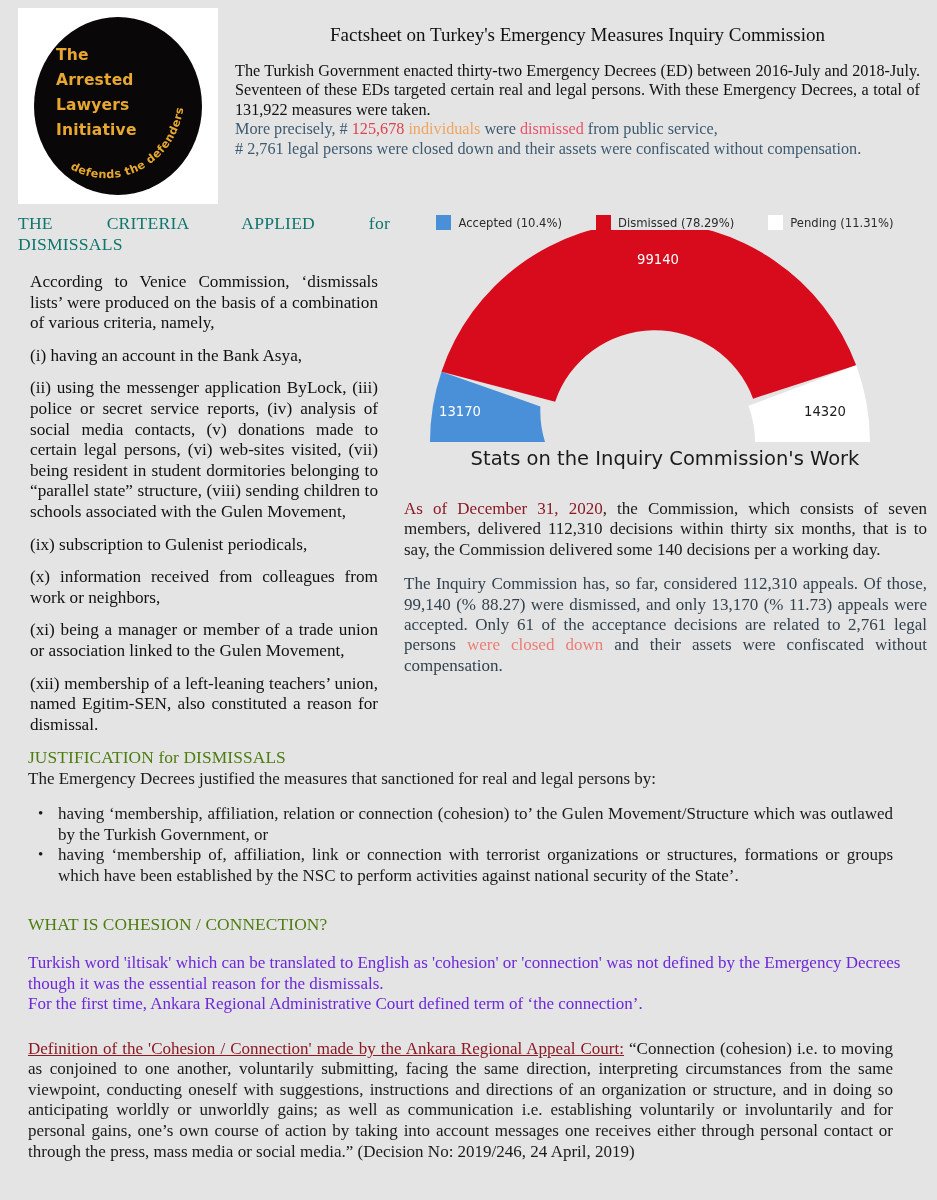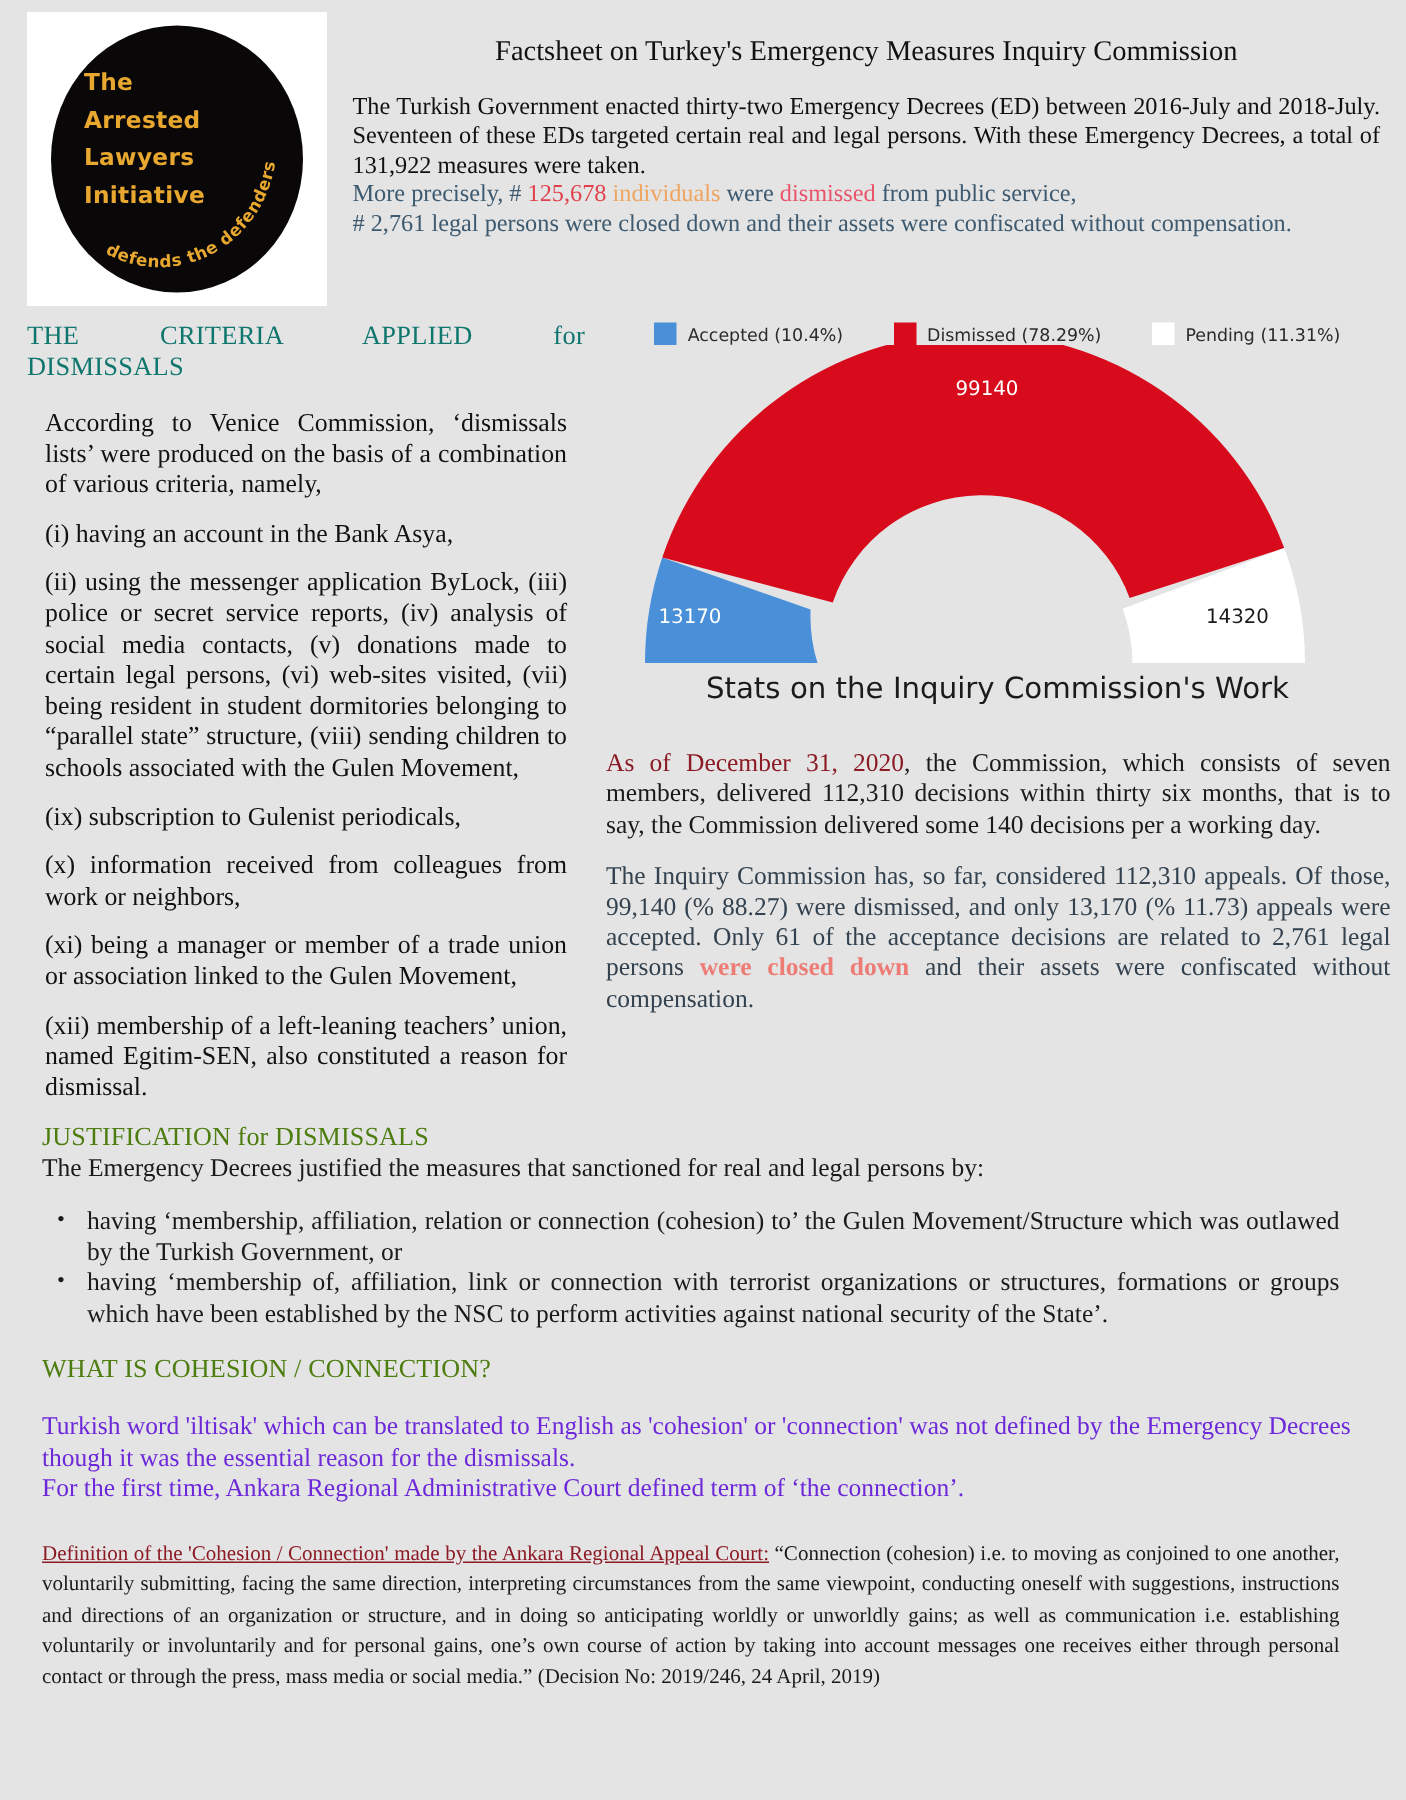--- a/index.html
+++ b/index.html
@@ -106,21 +106,21 @@
   }
 
   .rpara{
     font-size:17px;line-height:20.4px;
     text-align:justify;
     margin:14px 3px 0 0;
   }
   .rpara.p1{color:#1a1a1a;}
   .rpara .darkred{color:#8b1a24;}
   .rpara.p2{color:#33424e;}
-  .rpara.p2 .salmon{color:#ec7c75;font-weight:bold;}
+  .rpara.p2 .salmon{color:#ec7c75;}
 
   
   .fw{padding:0 22px 0 28px;}
   .sec-head{
     color:#4d7c0f;
     font-size:17.4px;
     letter-spacing:.1px;
     margin:0;
   }
   .just-lead{
@@ -135,27 +135,27 @@
     text-align:justify;
     margin:0 22px 0 0;
     color:#1a1a1a;
   }
   ul.bullets li:before{
     content:"\2022";
     position:absolute;left:-20px;top:-1px;font-size:15px;
   }
   ul.bullets li + li{margin-top:0;}
 
-  .cohesion-head{margin-top:16px;}
+  .cohesion-head{margin-top:28px;}
   .cohesion-body{
     font-size:17px;line-height:20.6px;margin:18px 0 0 0;color:#6d28d9;
   }
   .cohesion-body p{margin:0;}
   .def-block{
-    font-size:14px;line-height:20.6px;text-align:justify;
+    font-size:17px;line-height:20.6px;text-align:justify;
     margin:24px 22px 0 0;color:#1a1a1a;
   }
   .def-title{color:#8b1a24;text-decoration:underline;}
 </style>
 </head>
 <body>
 
 <div class="page">
 
   <div class="header">

